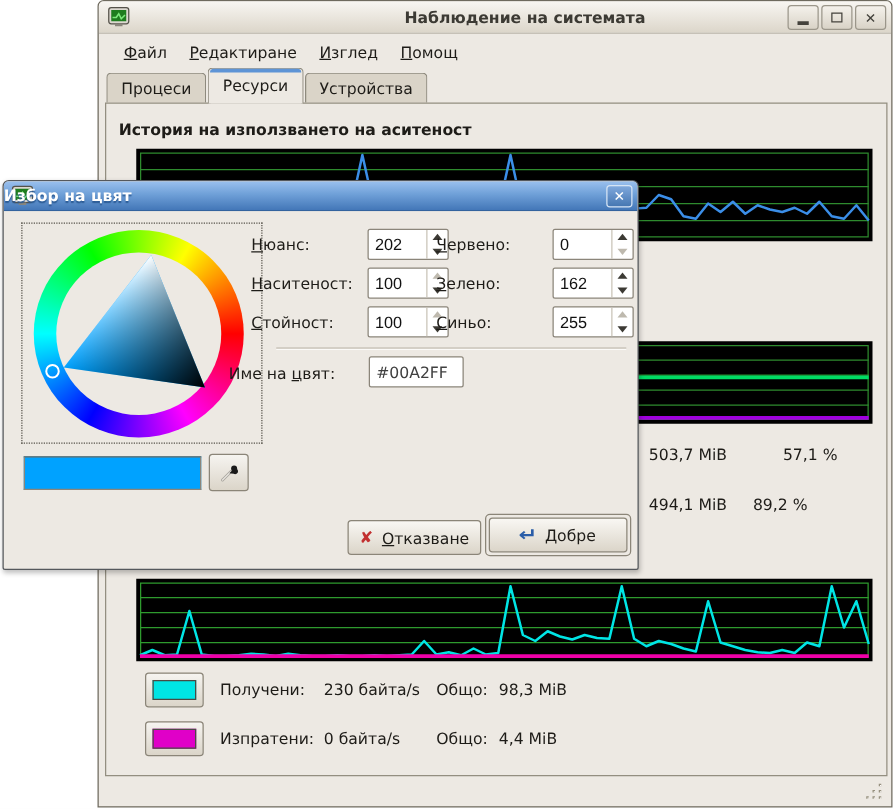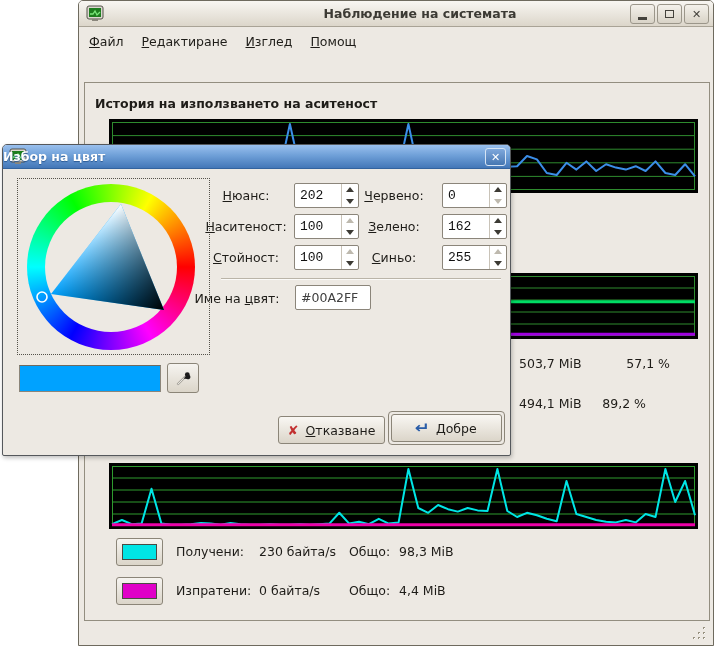--- a/index.html
+++ b/index.html
@@ -14,21 +14,21 @@
     font-size:12.5px; font-weight:bold; color:#3C3A34;margin-left:48px; }
   .app-icon { position:absolute; left:7px; top:4px; width:18px; height:17px; }
   .win-btns { position:absolute; right:4px; top:3px; display:flex; gap:2px; }
   .win-btn { width:25px; height:20px; background:linear-gradient(#F4F1EB,#D9D3C7);
     border:1px solid #9B968A; border-radius:3px; display:flex; align-items:center; justify-content:center;
     font-size:11px; font-weight:bold; color:#44423C; }
   .glyph-min { width:9px; height:3px; background:#44423C; margin-top:8px; }
   .glyph-max { width:9px; height:8px; border:1.5px solid #44423C; }
 
   .menubar { position:absolute; left:1px; top:27px; right:1px; height:26px; display:flex;
-    align-items:center; }
+    padding-left:10px; align-items:center; }
   .menu-item { padding:4px 9px; font-size:12.5px; color:#1E1C18; cursor:default; }
 
   .tabs { position:absolute; left:6px; top:54px; height:28px; display:flex; align-items:flex-end; }
   .tab { padding:4px 11px 5px 11px; font-size:12.5px; color:#1E1C18;
     background:#DAD4C8; border:1px solid #8E8A7E; border-bottom:none; border-radius:4px 4px 0 0;
     margin-right:1px; height:25px; }
   .tab.active { background:#EDE9E3; height:29px; padding-top:6px; position:relative; z-index:3; }
   .tab.active::before { content:""; position:absolute; left:1px; right:1px; top:0; height:3px;
     background:#5E94D6; border-radius:3px 3px 0 0; }
 
@@ -79,25 +79,25 @@
     background:conic-gradient(from 90deg,#f00 0%,#f0f 16.7%,#00f 33.3%,#0ff 50%,#0f0 66.7%,#ff0 83.3%,#f00 100%); }
   .hue-inner { position:absolute; left:27px; top:23px; width:132px; height:130px; border-radius:50%; background:#EDE9E3; }
   .tri-svg { position:absolute; left:0; top:0; }
 
   .color-swatch { position:absolute; left:16px; top:220px; width:142px; height:27px;
     border:1px solid #8B857A; border-top-color:#6F6A60; }
   .picker-btn { position:absolute; left:164px; top:218px; width:32px; height:30px;
     background:linear-gradient(#F6F4F0,#DBD5C9); border:1px solid #8B8578; border-radius:3px;
     display:flex; align-items:center; justify-content:center; }
 
-  .fld-label { position:absolute; width:90px; text-align:center; font-size:12.5px; color:#1E1C18; }
+  .fld-label { position:absolute; width:90px; text-align:left; font-size:12.5px; color:#1E1C18; }
   .spin { position:absolute; width:65px; height:25px; background:#fff; border:1px solid #8B857A;
     border-radius:2px; display:flex; }
   .spin input { flex:1; width:40px; min-width:0; border:none; outline:none; padding:0 0 0 5px;
-    font-family:Liberation Mono, monospace; font-size:13px; color:#111; background:transparent; }
+    font-family:Liberation Sans, sans-serif; font-size:13px; color:#111; background:transparent; }
   .stepper { width:17px; display:flex; flex-direction:column; border-left:1px solid #C9C3B8; }
   .step { flex:1; display:flex; align-items:center; justify-content:center; }
   .arr-up { width:0; height:0; border-left:4px solid transparent; border-right:4px solid transparent;
     border-bottom:5px solid #3C3A34; }
   .arr-down { width:0; height:0; border-left:4px solid transparent; border-right:4px solid transparent;
     border-top:5px solid #3C3A34; }
   .step.dis .arr-up { border-bottom-color:#BEB9AE; }
   .step.dis .arr-down { border-top-color:#BEB9AE; }
 
   .hsv-lbl { left:198px; } .rgb-lbl { left:346px; }
@@ -150,20 +150,25 @@
     </div>
   </div>
 
   <div class="menubar">
     <div class="menu-item"><u>Ф</u>айл</div>
     <div class="menu-item"><u>Р</u>едактиране</div>
     <div class="menu-item"><u>И</u>зглед</div>
     <div class="menu-item"><u>П</u>омощ</div>
   </div>
 
+  <div class="tabs">
+    <div class="tab">Процеси</div>
+    <div class="tab active">Ресурси</div>
+    <div class="tab">Устройства</div>
+  </div>
 
   <div class="content-frame"></div>
 
   <div class="section-title">История на използването на аситеност</div>
 
   <div class="chart chart-cpu"><svg width="589" height="74">
         <rect x="3.5" y="3.5" width="582" height="67" fill="none" stroke="#2E8B2E"></rect>
         <line x1="3" x2="586" y1="16.6" y2="16.6" stroke="#2E8B2E" stroke-width="1"></line>
         <line x1="3" x2="586" y1="30.2" y2="30.2" stroke="#2E8B2E" stroke-width="1"></line>
         <line x1="3" x2="586" y1="43.8" y2="43.8" stroke="#2E8B2E" stroke-width="1"></line>

